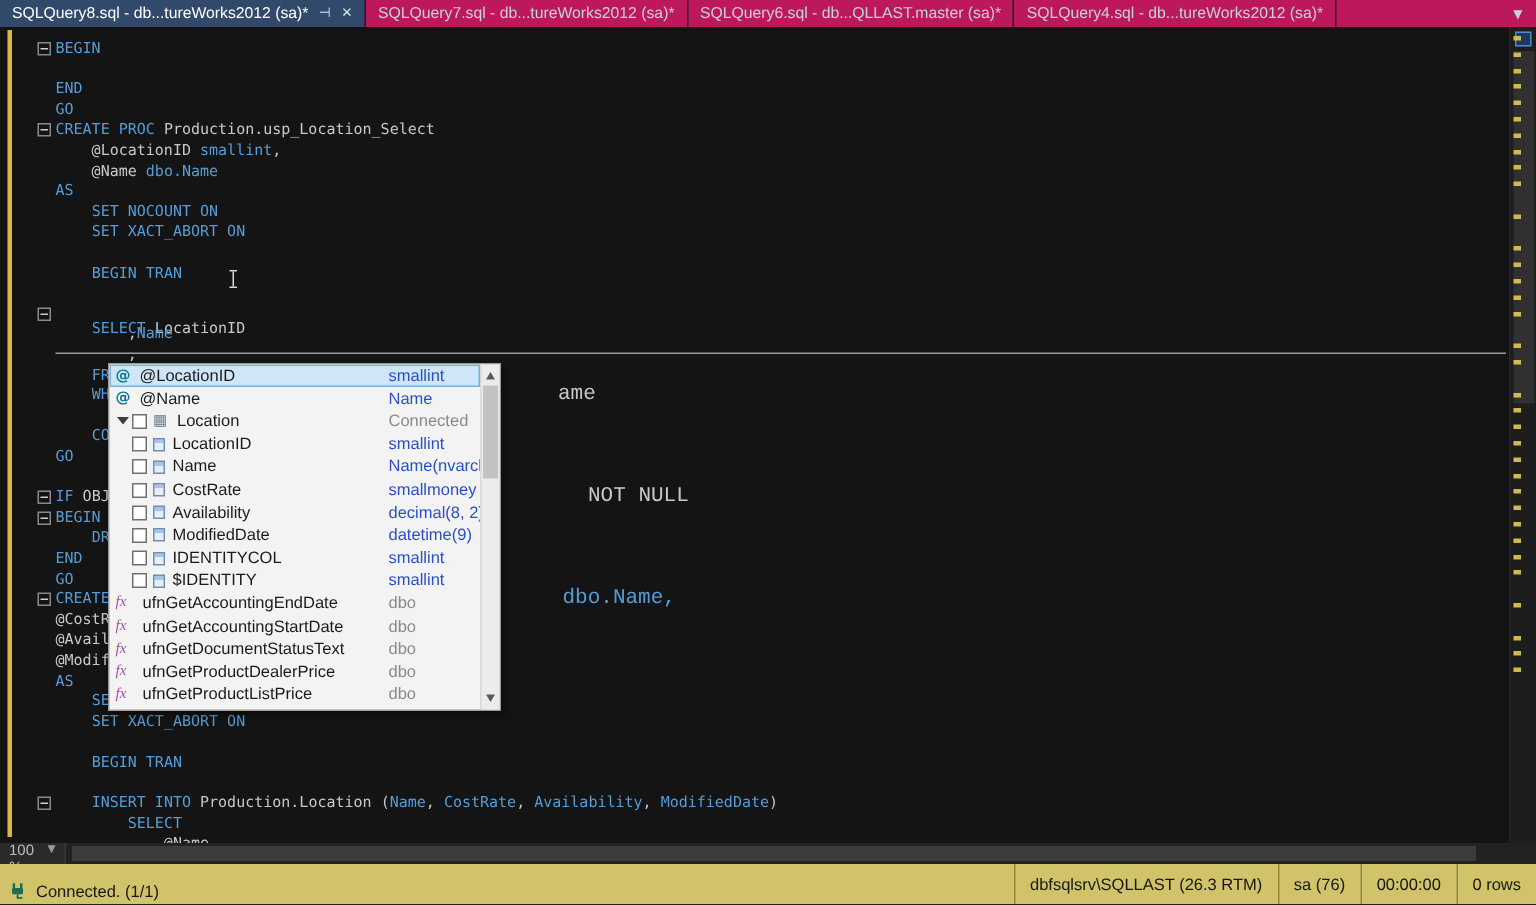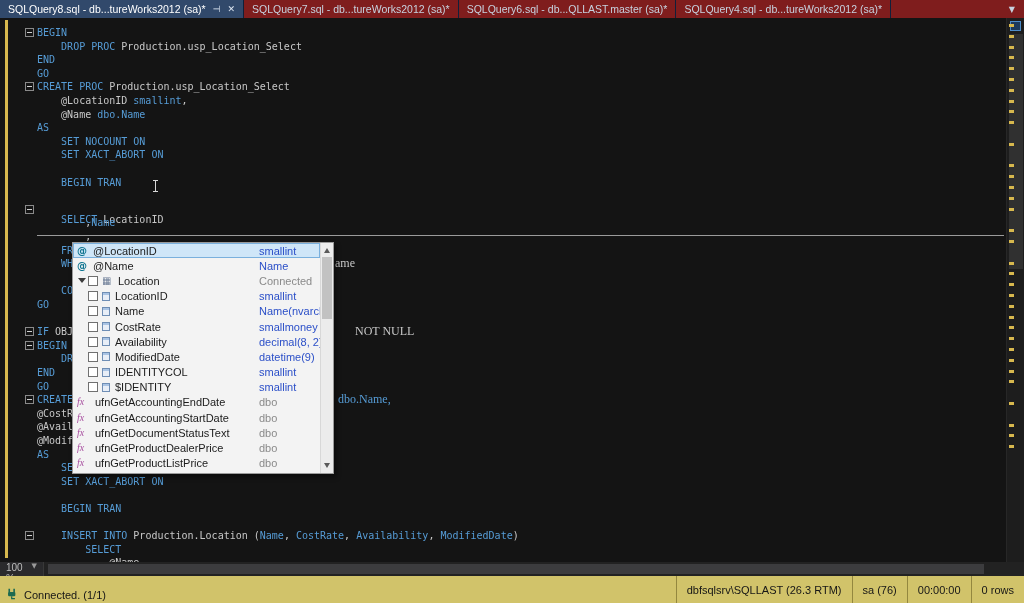--- a/index.html
+++ b/index.html
@@ -1,37 +1,37 @@
 <!DOCTYPE html>
 <html><head>
 <meta charset="utf-8">
 <style>
   *{margin:0;padding:0;box-sizing:border-box;}
   html,body{width:1024px;height:603px;overflow:hidden;background:#000;}
   body{font-family:"Liberation Sans",sans-serif;}
   .screen{position:relative;width:1024px;height:603px;background:#141414;overflow:hidden;}
 
   
-  .tabbar{position:absolute;top:0;left:0;right:0;height:18px;background:#7f1d1d;display:flex;align-items:stretch;}
+  .tabbar{position:absolute;top:0;left:0;right:0;height:18px;background:#be185d;display:flex;align-items:stretch;}
   .tab{display:flex;align-items:center;padding:0 8px;font-size:10.5px;color:#c7d2df;border-right:1px solid #10203a;white-space:nowrap;cursor:default;}
   .tab.active{background:#31496b;color:#ffffff;}
   .tab-ic{margin-left:7px;font-size:9px;color:#dce6f2;font-family:"DejaVu Sans",sans-serif;line-height:1;}
   .winlist{margin-left:auto;display:flex;align-items:center;padding:0 9px;color:#c7d2df;font-size:8px;font-family:"DejaVu Sans",sans-serif;}
 
   
   .editor{position:absolute;top:18px;left:0;width:1024px;height:544px;background:#141414;overflow:hidden;}
   .change-strip{position:absolute;left:5px;top:2px;width:3px;height:538px;background:#d7b84e;}
   .fold-margin{position:absolute;left:0;top:0;width:37px;height:100%;}
   .fold{position:absolute;left:25px;width:9px;height:9px;border:1px solid #8a8a8a;background:#141414;display:flex;align-items:center;justify-content:center;z-index:2;}
   .fold i{display:block;width:5px;height:1px;background:#d0d0d0;}
   .code-area{position:absolute;left:37px;top:0;right:18px;height:100%;font-family:"DejaVu Sans Mono","Liberation Mono",monospace;font-size:10px;z-index:1;}
   .code-line{position:absolute;left:0;height:13.6px;line-height:13.6px;white-space:pre;}
   .kw{color:#569cd6;} .id{color:#c8c8c8;}
   .stmt-rule{position:absolute;left:37px;right:20px;top:217px;height:1px;background:#9b9b9b;z-index:3;}
-  .frag{position:absolute;font-family:Liberation Serif, serif;font-size:12px;line-height:13.6px;white-space:pre;z-index:1;}
+  .frag{position:absolute;font-family:Liberation Mono, monospace;font-size:14px;line-height:13.6px;white-space:pre;z-index:1;padding-left:37px;}
   .frag-a{left:335px;top:239px;color:#c8c8c8;}
   .frag-b{left:355px;top:307px;color:#c8c8c8;}
   .frag-c{left:338px;top:375px;color:#569cd6;}
   .ibeam{position:absolute;left:152px;top:162px;width:7px;height:12px;z-index:4;}
   .ibeam:before{content:"";position:absolute;left:3px;top:1px;width:1px;height:10px;background:#d8d8d8;}
   .ibeam:after{content:"";position:absolute;left:1px;top:0;width:5px;height:1px;background:#d8d8d8;box-shadow:0 11px 0 #d8d8d8;}
 
   
   .popup{position:absolute;left:72px;top:224px;width:262px;height:232px;background:#f3f3f3;border:1px solid #9b9b9b;box-shadow:2px 3px 5px rgba(0,0,0,.45);z-index:10;font-size:11px;color:#1b1b1b;}
   .clist{position:absolute;left:0;top:0;right:13px;bottom:0;overflow:hidden;}
@@ -119,21 +119,20 @@
         </div>
         <div class="fold" style="top: 377.2px;">
           <i></i>
         </div>
         <div class="fold" style="top: 513.2px;">
           <i></i>
         </div>
       </div>
     <div class="code-area">
         <div class="code-line" style="top: 8px;"><span class="kw">BEGIN</span></div>
-        <div class="code-line" style="top: 21.6px;"><span class="id">    </span><span class="kw">DROP PROC</span><span class="id"> </span><span class="id">Production.usp_Location_Select</span></div>
         <div class="code-line" style="top: 35.2px;"><span class="kw">END</span></div>
         <div class="code-line" style="top: 48.8px;"><span class="kw">GO</span></div>
         <div class="code-line" style="top: 62.4px;"><span class="kw">CREATE PROC</span><span class="id"> Production.usp_Location_Select</span></div>
         <div class="code-line" style="top: 76px;"><span class="id">    @LocationID </span><span class="kw">smallint</span><span class="id">,</span></div>
         <div class="code-line" style="top: 89.6px;"><span class="id">    @Name </span><span class="kw">dbo.Name</span></div>
         <div class="code-line" style="top: 103.2px;"><span class="kw">AS</span></div>
         <div class="code-line" style="top: 116.8px;"><span class="id">    </span><span class="kw">SET NOCOUNT ON</span></div>
         <div class="code-line" style="top: 130.4px;"><span class="id">    </span><span class="kw">SET XACT_ABORT ON</span></div>
         <div class="code-line" style="top: 144px;"></div>
         <div class="code-line" style="top: 157.6px;"><span class="id">    </span><span class="kw">BEGIN TRAN</span></div>

